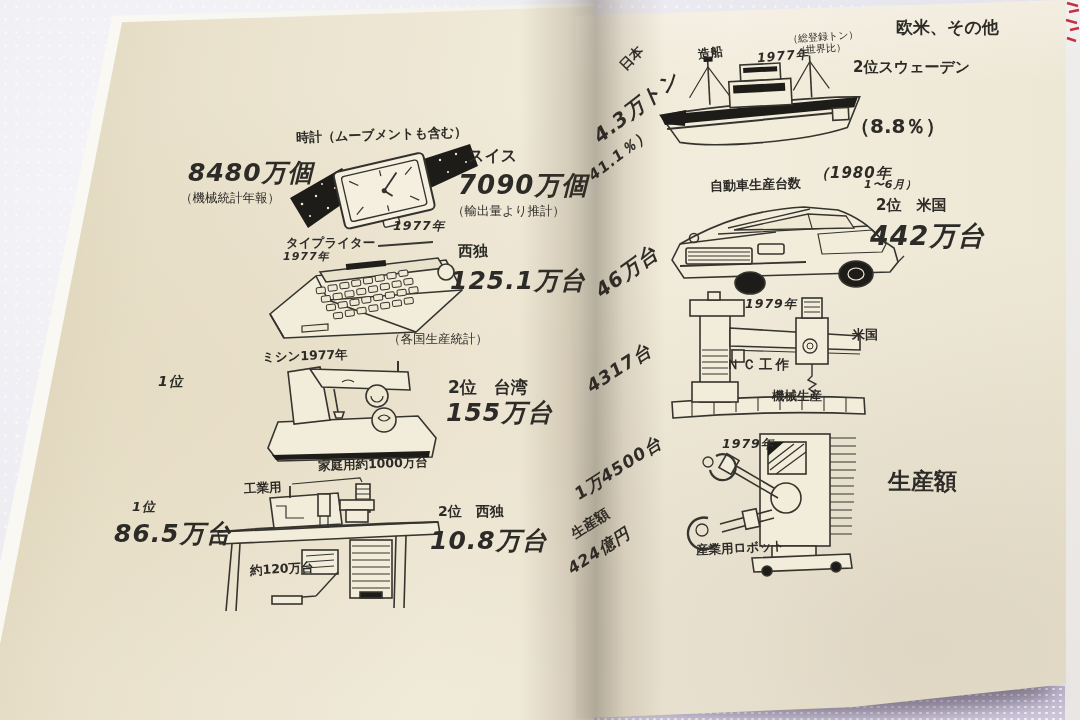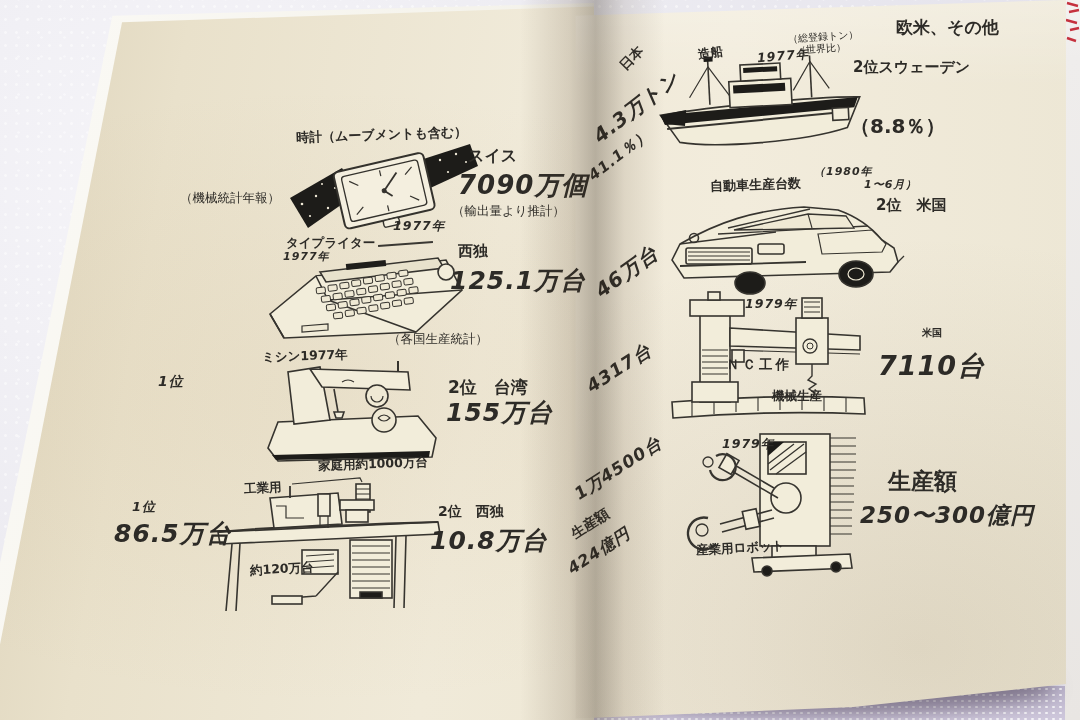--- a/index.html
+++ b/index.html
@@ -66,20 +66,21 @@
       </g>
     </svg>
   </div>
 
   <div class="shadow-right"></div>
   <div class="fore-edge-left"></div>
   <div class="page-left"></div>
   <div class="page-right"></div>
 
   <div class="t cap" style="left:296px;top:126px;font-size:13px;transform:rotate(-2deg);">時計（ムーブメントも含む）</div>
+  <div class="t num" style="left:188px;top:156px;font-size:25px;">8480万個</div>
   <div class="t" style="left:180px;top:190px;font-size:12.5px;">（機械統計年報）</div>
   <svg class="ill" style="left:288px;top:138px;" width="190" height="100" viewBox="0 0 190 100">
     <polygon points="2,60 54,30 70,55 20,90" fill="#1d1c19"></polygon>
     <g fill="#efe9d7">
         <circle cx="14" cy="66" r="1.3"></circle>
         <circle cx="28" cy="58" r="1.2"></circle>
         <circle cx="40" cy="70" r="1.2"></circle>
         <circle cx="22" cy="78" r="1.1"></circle>
         <circle cx="47" cy="50" r="1.1"></circle>
         <circle cx="34" cy="46" r="1"></circle>
@@ -247,21 +248,21 @@
       <rect x="180" y="60" width="16" height="12" fill="#f2edda"></rect>
       <rect x="54" y="2" width="9" height="5" fill="#1d1c19" stroke="none"></rect>
     </g>
   </svg>
   <div class="t num rot" style="left:588px;top:128px;font-size:20px;transform:rotate(-38deg);">4.3万トン</div>
   <div class="t num rot" style="left:585px;top:170px;font-size:15px;transform:rotate(-38deg);">41.1％）</div>
   <div class="t cap" style="left:853px;top:58px;font-size:15px;">2位スウェーデン</div>
   <div class="t cap" style="left:850px;top:113px;font-size:20px;">（8.8％）</div>
 
   <div class="t cap" style="left:710px;top:176px;font-size:13px;transform:rotate(-2deg);">自動車生産台数</div>
-  <div class="t num" style="left:814px;top:164px;font-size:11px;">（1980年</div>
+  <div class="t num" style="left:814px;top:164px;font-size:15px;">（1980年</div>
   <div class="t num" style="left:820px;top:177px;font-size:11px;margin-left:44px;">1〜6月）</div>
   <svg class="ill" style="left:658px;top:186px;" width="255" height="112" viewBox="0 0 255 112">
     <g stroke="#36342f" fill="none" stroke-width="1.6">
       <path d="M14,74 L22,58 C60,36 96,24 146,21 L180,24 C200,31 214,42 224,54 L236,62 L240,76 L232,86 L26,92 Z" fill="#f2edda"></path>
       <path d="M70,42 L152,23 M60,48 L210,40" stroke-width="1.3"></path>
       <path d="M76,44 L150,28 L188,30 L196,42 Z" fill="#efe9d4" stroke-width="1.3"></path>
       <path d="M150,28 L154,42" stroke-width="1.1"></path>
       <path d="M22,58 L118,46" stroke-width="1.3"></path>
       <rect x="28" y="62" width="66" height="16" rx="2"></rect>
       <path d="M30,66 L92,66 M30,70 L92,70 M30,74 L92,74" stroke-width="1"></path>
@@ -270,20 +271,21 @@
       <path d="M22,80 L148,76" stroke-width="1.8"></path>
       <path d="M160,48 L214,44 L228,58 L224,66 L164,68 Z" stroke-width="1.2"></path>
       <ellipse cx="92" cy="97" rx="15" ry="11" fill="#1d1c19"></ellipse>
       <ellipse cx="198" cy="88" rx="17" ry="13" fill="#1d1c19"></ellipse>
       <ellipse cx="198" cy="88" rx="8" ry="6" fill="none" stroke="#efe9d4" stroke-width="1.2"></ellipse>
       <path d="M240,76 L246,70" stroke-width="1.2"></path>
     </g>
   </svg>
   <div class="t num rot" style="left:590px;top:282px;font-size:20px;transform:rotate(-36deg);">46万台</div>
   <div class="t cap" style="left:876px;top:196px;font-size:15px;">2位　米国</div>
+  <div class="t num" style="left:870px;top:218px;font-size:27px;">442万台</div>
 
   <div class="t num" style="left:745px;top:296px;font-size:12.5px;">1979年</div>
   <svg class="ill" style="left:662px;top:290px;" width="220" height="138" viewBox="0 0 220 138">
     <g stroke="#36342f" fill="none" stroke-width="1.6">
       <path d="M10,112 Q105,104 202,108 L203,124 Q105,120 11,128 Z" fill="#f2edda"></path>
       <path d="M30,126 L30,112 M52,124 L52,110 M74,122 L74,108 M96,121 L96,107 M118,120 L118,107 M140,120 L140,107 M162,121 L162,107 M184,122 L184,108" stroke-width="1.1"></path>
       <rect x="38" y="24" width="30" height="88" fill="#f2edda"></rect>
       <path d="M40,60 L66,60 M40,66 L66,66 M40,72 L66,72 M40,78 L66,78 M40,84 L66,84" stroke-width="1"></path>
       <rect x="28" y="10" width="54" height="16" fill="#f2edda"></rect>
       <rect x="46" y="2" width="12" height="8" fill="#f2edda"></rect>
@@ -295,22 +297,21 @@
       <circle cx="148" cy="56" r="7" stroke-width="1.3"></circle>
       <circle cx="148" cy="56" r="3" stroke-width="1"></circle>
       <path d="M150,74 L150,86 L146,90 L154,94 L147,99 L153,103 L150,108" stroke-width="1.4"></path>
       <rect x="70" y="60" width="12" height="12" fill="#f2edda"></rect>
       <rect x="30" y="92" width="46" height="20" fill="#f2edda"></rect>
     </g>
   </svg>
   <div class="t cap" style="left:726px;top:356px;font-size:13.5px;letter-spacing:3px;">ＮＣ工作</div>
   <div class="t cap" style="left:772px;top:388px;font-size:12.5px;">機械生産</div>
   <div class="t num rot" style="left:582px;top:378px;font-size:18px;transform:rotate(-33deg);">4317台</div>
-  <div class="t cap" style="left:922px;top:326px;font-size:10px;">米国</div>
-  <div class="t num" style="left:878px;top:348px;font-size:27px;">7110台</div>
+  <div class="t cap" style="left:852px;top:326px;font-size:13px;">米国</div>
 
   <div class="t num" style="left:722px;top:436px;font-size:12.5px;">1979年</div>
   <svg class="ill" style="left:664px;top:426px;" width="220" height="152" viewBox="0 0 220 152">
     <g stroke="#36342f" fill="none" stroke-width="1.6">
       <rect x="96" y="8" width="70" height="112" fill="#f2edda"></rect>
       <path d="M166,12 L192,12 M166,20 L192,20 M166,28 L192,28 M166,36 L192,36 M166,44 L192,44 M166,52 L190,52 M166,60 L190,60 M166,68 L190,68 M166,76 L190,76 M166,84 L188,84 M166,92 L188,92 M166,100 L188,100 M166,108 L188,108" stroke-width="1.2"></path>
       <rect x="104" y="16" width="38" height="32" fill="#f2edda"></rect>
       <path d="M106,44 L140,18 M112,48 L142,26 M104,38 L130,18" stroke-width="1.3"></path>
       <path d="M104,16 L120,16 L104,30 Z" fill="#1d1c19" stroke="none"></path>
       <circle cx="122" cy="72" r="15" fill="#f2edda"></circle>
@@ -326,16 +327,15 @@
       <path d="M88,132 L186,128 L188,142 L90,146 Z" fill="#f2edda"></path>
       <circle cx="103" cy="145" r="5" fill="#1d1c19"></circle>
       <circle cx="172" cy="141" r="5" fill="#1d1c19"></circle>
     </g>
   </svg>
   <div class="t cap" style="left:696px;top:540px;font-size:12.5px;transform:rotate(-3deg);">産業用ロボット</div>
   <div class="t num rot" style="left:570px;top:486px;font-size:17px;transform:rotate(-33deg);">1万4500台</div>
   <div class="t cap rot" style="left:568px;top:528px;font-size:14px;transform:rotate(-33deg);">生産額</div>
   <div class="t num rot" style="left:564px;top:562px;font-size:16px;transform:rotate(-33deg);">424億円</div>
   <div class="t cap" style="left:888px;top:466px;font-size:23px;">生産額</div>
-  <div class="t num" style="left:860px;top:500px;font-size:23px;">250〜300億円</div>
 
   <div class="gutter"></div>
 </div>
 
 </body></html>

